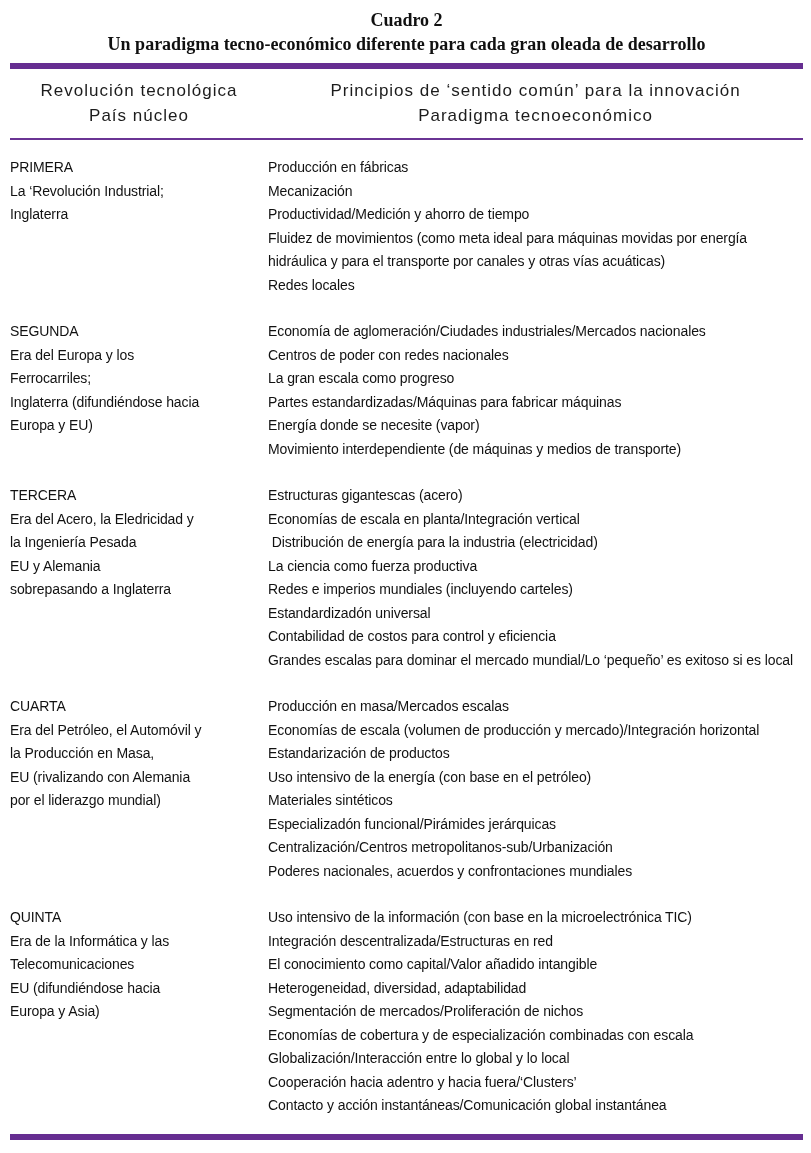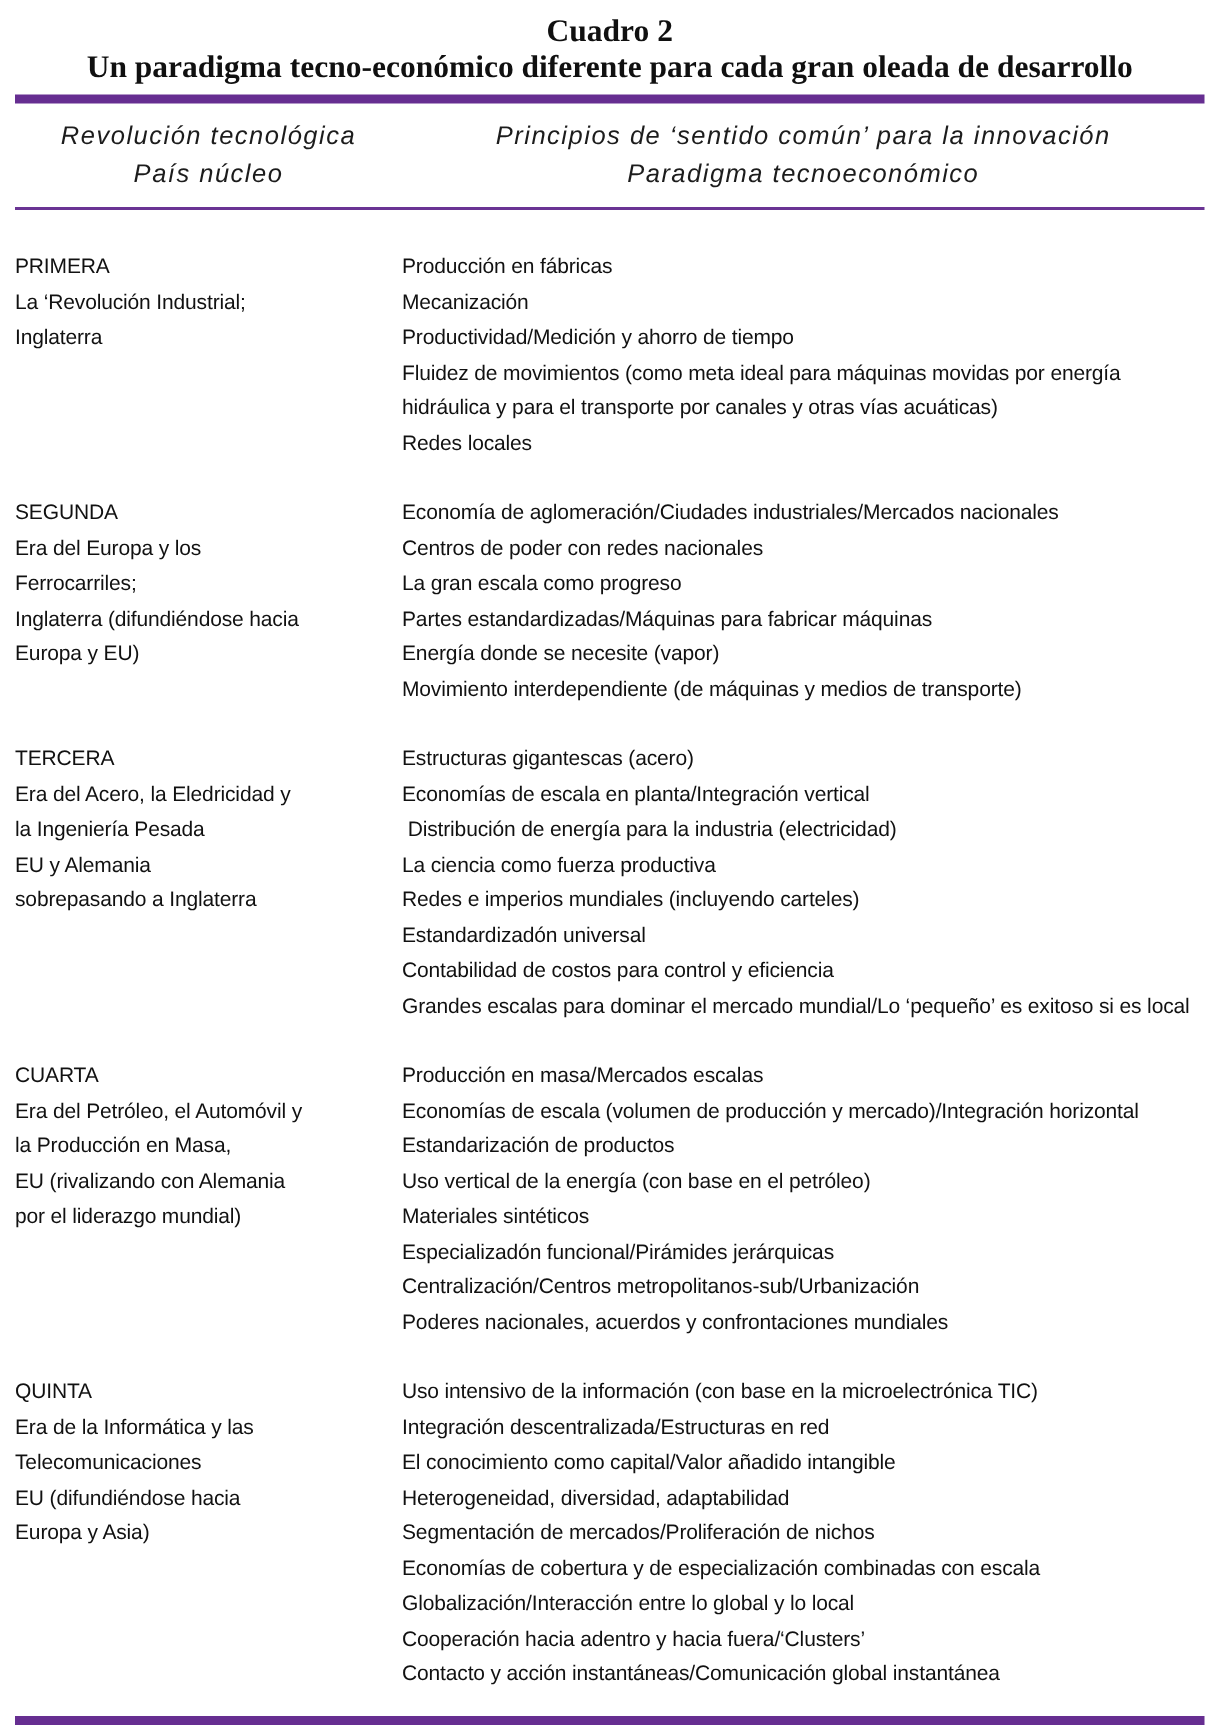--- a/index.html
+++ b/index.html
@@ -13,46 +13,45 @@
     color: #141414;
     box-sizing: border-box;
   }
   .inner { margin: 0 8px 0 10px; }
 
   
   .title-block { padding-top: 8px; text-align: center; }
   .title-line {
     font-family: "Liberation Serif", serif;
     font-weight: bold;
-    font-size: 21px;
+    font-size: 18px;
     line-height: 24px;
     color: #101010;
   }
 
   
   .accent-bar { height: 6px; background: #662E91; }
   .accent-bar.top { margin-top: 7px; }
   .accent-rule { height: 2px; background: #6A3494; }
 
   
   .col-headers { display: flex; padding: 9px 0 10px 0; }
   .col-headers .hcell { display: flex; flex-direction: column; justify-content: center; }
   .col-headers .hleft { width: 258px; text-align: center; }
   .col-headers .hright { flex: 1; text-align: center; }
   .hline {
-    font-style: italic;
     font-size: 17px;
     line-height: 25px;
     letter-spacing: 1px;
     color: #1c1c1c;
     text-align: center;
   }
 
   
-  .tbody { padding-top: 26px; }
+  .tbody { padding-top: 16px; }
   .trow { display: flex; margin-bottom: 23px; }
   .trow:last-child { margin-bottom: 16px; }
   .cell { box-sizing: border-box; }
   .cell.left { width: 258px; }
   .cell.right { flex: 1; }
   .line {
     font-size: 14px;
     line-height: 23.5px;
     letter-spacing: -0.1px;
     white-space: pre;
@@ -152,21 +151,21 @@
             <div class="line">CUARTA</div>
             <div class="line">Era del Petróleo, el Automóvil y</div>
             <div class="line">la Producción en Masa,</div>
             <div class="line">EU (rivalizando con Alemania</div>
             <div class="line">por el liderazgo mundial)</div>
           </div>
           <div class="cell right">
             <div class="line">Producción en masa/Mercados escalas</div>
             <div class="line">Economías de escala (volumen de producción y mercado)/Integración horizontal</div>
             <div class="line">Estandarización de productos</div>
-            <div class="line">Uso vertical de la energía (con base en el petróleo)</div>
+            <div class="line">Uso intensivo de la energía (con base en el petróleo)</div>
             <div class="line">Materiales sintéticos</div>
             <div class="line">Especializadón funcional/Pirámides jerárquicas</div>
             <div class="line">Centralización/Centros metropolitanos-sub/Urbanización</div>
             <div class="line">Poderes nacionales, acuerdos y confrontaciones mundiales</div>
           </div>
         </div>
         <div class="trow">
           <div class="cell left">
             <div class="line">QUINTA</div>
             <div class="line">Era de la Informática y las</div>

